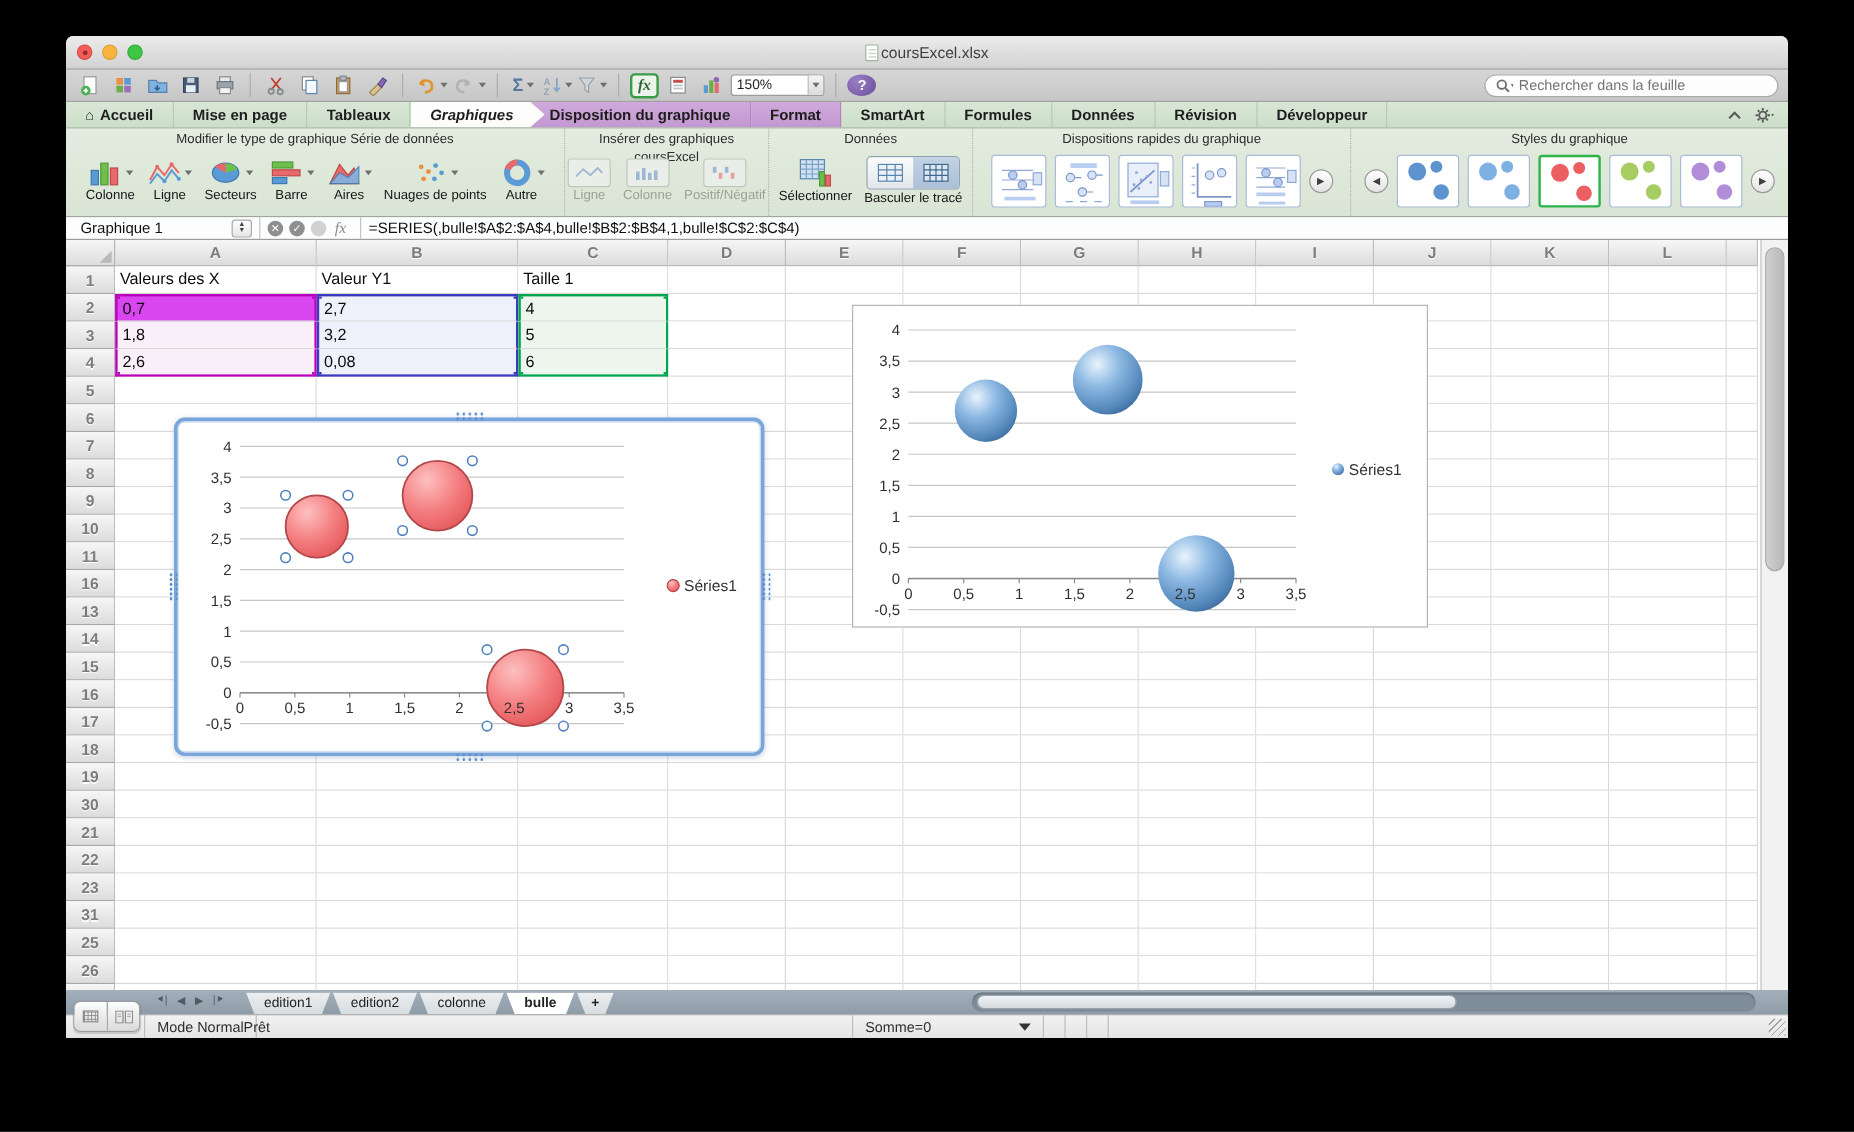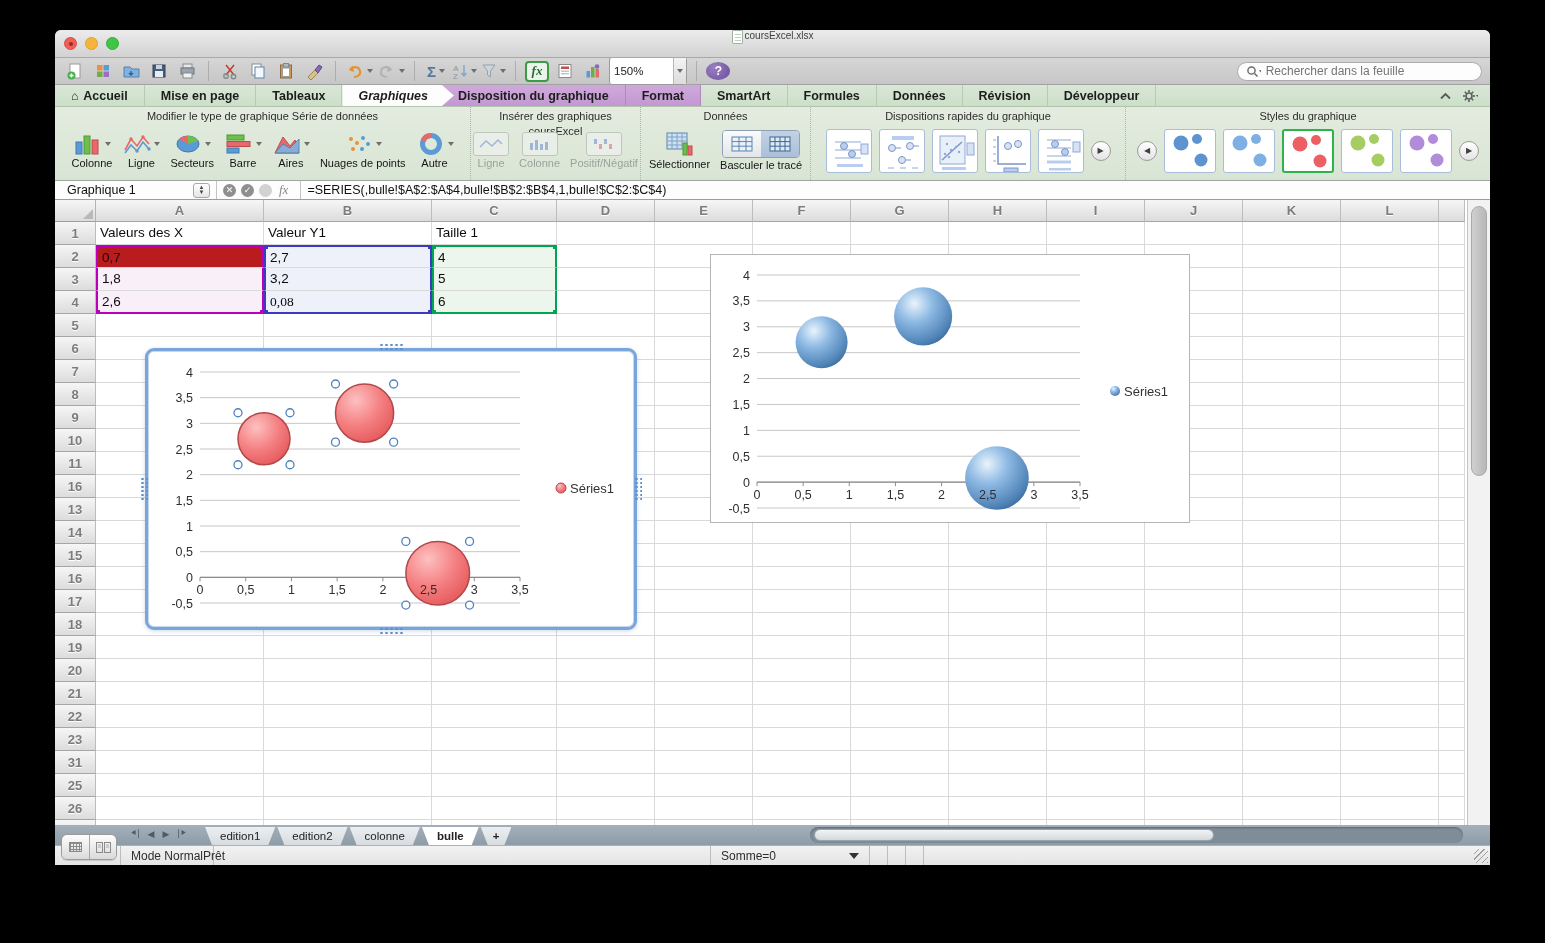--- a/index.html
+++ b/index.html
@@ -7,32 +7,32 @@
   .window { position:absolute; left:55px; top:30px; width:1435px; height:835px; background:#c9c9c9; border-radius:6px 6px 0 0; overflow:hidden; box-shadow:0 0 18px rgba(0,0,0,.6); }
 
   
   .titlebar { position:relative; height:28px; background:linear-gradient(#ececec,#d2d2d2); border-bottom:1px solid #a9a9a9; }
   .lights { position:absolute; left:9px; top:7px; display:flex; gap:8px; }
   .light { width:13px; height:13px; border-radius:50%; }
   .light-red { background:#f25e57; border:1px solid #d94c46; position:relative; }
   .light-red::after{ content:""; position:absolute; left:3.5px; top:3.5px; width:4px; height:4px; border-radius:50%; background:#8d2f2a; }
   .light-yellow { background:#f6b43c; border:1px solid #dfa032; }
   .light-green { background:#3ec644; border:1px solid #34ad3a; }
-  .titlewrap { height:100%; display:flex; justify-content:center; gap:2px; color:#3f3f3f; font-size:10px; }
+  .titlewrap { height:100%; display:flex; align-items:center; justify-content:center; gap:2px; color:#3f3f3f; font-size:13px; }
   .docicon { width:11px; height:14px; background:#fff; border:1px solid #9fb3a0; border-radius:1px; position:relative; }
   .docicon::after{ content:""; position:absolute; left:2px; top:3px; width:6px; height:1px; background:#bcd0bd; box-shadow:0 3px 0 #bcd0bd, 0 6px 0 #bcd0bd; }
 
   
   .toolbar { height:27px; background:linear-gradient(#d6d6d6,#c6c6c6); border-bottom:1px solid #a2a2a2; display:flex; align-items:center; padding:0 8px; gap:4px; }
   .tsep { width:1px; height:20px; background:#adadad; margin:0 5px; }
   .tbtn { height:22px; min-width:24px; display:flex; align-items:center; justify-content:center; gap:1px; border-radius:3px; }
   .tbtn svg { display:block; }
   .caret { width:0; height:0; border-left:3.5px solid transparent; border-right:3.5px solid transparent; border-top:4px solid #6e6e6e; margin-left:2px; }
   .fxbox { border:2px solid #3c9b46; background:#eaf4ea; border-radius:4px; padding:0 4px; height:21px; font-style:italic; font-weight:bold; color:#2e6b34; font-size:13px; font-family:"Liberation Serif", serif; display:flex; align-items:center;}
-  .zoombox { background:#fff; border:1px solid #9c9c9c; border-radius:3px; height:28px; display:flex; align-items:center; font-size:11.5px; color:#222;gap:26px; }
+  .zoombox { background:#fff; border:1px solid #9c9c9c; border-radius:3px; height:18px; display:flex; align-items:center; font-size:11.5px; color:#222;gap:26px; }
   .zoombox .zval { padding:0 4px; }
   .zoombox .zcaret { border-left:1px solid #b8b8b8; width:13px; height:100%; display:flex; align-items:center; justify-content:center; background:linear-gradient(#f4f4f4,#dcdcdc); }
   .helpbtn { width:18px; height:18px; border-radius:50%; background:radial-gradient(circle at 35% 30%, #9b7fc4, #6a4d9b); color:#fff; font-size:12px; font-weight:bold; display:flex; align-items:center; justify-content:center; }
   .searchwrap { margin-left:auto; display:flex; align-items:center; }
   .searchbox { width:245px; height:19px; background:#fdfdfd; border:1px solid #ababab; border-radius:10px; display:flex; align-items:center; padding:0 8px; gap:5px; }
   .searchbox input { border:none; outline:none; background:transparent; font-size:12px; color:#333; width:100%; font-family:"Liberation Sans",sans-serif;}
 
   
   .tabbar { height:22px; background:linear-gradient(#d9e7d6,#cbdfc8); display:flex; align-items:stretch; border-bottom:1px solid #b3c4ae; position:relative; }
   .rtab { display:flex; align-items:center; padding:0 16px; font-size:12.5px; font-weight:bold; color:#1d1d1d; border-right:1px solid #b7cab2; }
@@ -626,21 +626,21 @@
         <div class="cell" id="cell-E1"></div>
         <div class="cell" id="cell-F1"></div>
         <div class="cell" id="cell-G1"></div>
         <div class="cell" id="cell-H1"></div>
         <div class="cell" id="cell-I1"></div>
         <div class="cell" id="cell-J1"></div>
         <div class="cell" id="cell-K1"></div>
         <div class="cell" id="cell-L1"></div>
         <div class="cell"></div>
         <div class="rowhead">2</div>
-        <div class="cell" id="cell-A2" style="background: #b91c1c; border-left: 2px solid rgb(187, 0, 187); border-right: 2px solid rgb(187, 0, 187); border-top: 2px solid rgb(187, 0, 187);">0,7<div class="shandle" style="background: rgb(187, 0, 187); top: -3px; left: -3px;"></div><div class="shandle" style="background: rgb(187, 0, 187); top: -3px; right: -3px;"></div></div>
+        <div class="cell" id="cell-A2" style="background: #d946ef; border-left: 2px solid rgb(187, 0, 187); border-right: 2px solid rgb(187, 0, 187); border-top: 2px solid rgb(187, 0, 187);">0,7<div class="shandle" style="background: rgb(187, 0, 187); top: -3px; left: -3px;"></div><div class="shandle" style="background: rgb(187, 0, 187); top: -3px; right: -3px;"></div></div>
         <div class="cell" id="cell-B2" style="background: rgb(238, 240, 250); border-left: 2px solid rgb(59, 59, 191); border-right: 2px solid rgb(59, 59, 191); border-top: 2px solid rgb(59, 59, 191);">2,7<div class="shandle" style="background: rgb(59, 59, 191); top: -3px; left: -3px;"></div><div class="shandle" style="background: rgb(59, 59, 191); top: -3px; right: -3px;"></div></div>
         <div class="cell" id="cell-C2" style="background: rgb(236, 246, 236); border-left: 2px solid rgb(0, 165, 80); border-right: 2px solid rgb(0, 165, 80); border-top: 2px solid rgb(0, 165, 80);">4<div class="shandle" style="background: rgb(0, 165, 80); top: -3px; left: -3px;"></div><div class="shandle" style="background: rgb(0, 165, 80); top: -3px; right: -3px;"></div></div>
         <div class="cell" id="cell-D2"></div>
         <div class="cell" id="cell-E2"></div>
         <div class="cell" id="cell-F2"></div>
         <div class="cell" id="cell-G2"></div>
         <div class="cell" id="cell-H2"></div>
         <div class="cell" id="cell-I2"></div>
         <div class="cell" id="cell-J2"></div>
         <div class="cell" id="cell-K2"></div>
@@ -655,21 +655,21 @@
         <div class="cell" id="cell-F3"></div>
         <div class="cell" id="cell-G3"></div>
         <div class="cell" id="cell-H3"></div>
         <div class="cell" id="cell-I3"></div>
         <div class="cell" id="cell-J3"></div>
         <div class="cell" id="cell-K3"></div>
         <div class="cell" id="cell-L3"></div>
         <div class="cell"></div>
         <div class="rowhead">4</div>
         <div class="cell" id="cell-A4" style="background: rgb(249, 239, 249); border-left: 2px solid rgb(187, 0, 187); border-right: 2px solid rgb(187, 0, 187); border-bottom: 2px solid rgb(187, 0, 187);">2,6<div class="shandle" style="background: rgb(187, 0, 187); bottom: -3px; left: -3px;"></div><div class="shandle" style="background: rgb(187, 0, 187); bottom: -3px; right: -3px;"></div></div>
-        <div class="cell" id="cell-B4" style="background: rgb(238, 240, 250); border-left: 2px solid rgb(59, 59, 191); border-right: 2px solid rgb(59, 59, 191); border-bottom: 2px solid rgb(59, 59, 191); font-family: Liberation Serif, serif;">0,08<div class="shandle" style="background: rgb(59, 59, 191); bottom: -3px; left: -3px;"></div><div class="shandle" style="background: rgb(59, 59, 191); bottom: -3px; right: -3px;"></div></div>
+        <div class="cell" id="cell-B4" style="background: rgb(238, 240, 250); border-left: 2px solid rgb(59, 59, 191); border-right: 2px solid rgb(59, 59, 191); border-bottom: 2px solid rgb(59, 59, 191);">0,08<div class="shandle" style="background: rgb(59, 59, 191); bottom: -3px; left: -3px;"></div><div class="shandle" style="background: rgb(59, 59, 191); bottom: -3px; right: -3px;"></div></div>
         <div class="cell" id="cell-C4" style="background: rgb(236, 246, 236); border-left: 2px solid rgb(0, 165, 80); border-right: 2px solid rgb(0, 165, 80); border-bottom: 2px solid rgb(0, 165, 80);">6<div class="shandle" style="background: rgb(0, 165, 80); bottom: -3px; left: -3px;"></div><div class="shandle" style="background: rgb(0, 165, 80); bottom: -3px; right: -3px;"></div></div>
         <div class="cell" id="cell-D4"></div>
         <div class="cell" id="cell-E4"></div>
         <div class="cell" id="cell-F4"></div>
         <div class="cell" id="cell-G4"></div>
         <div class="cell" id="cell-H4"></div>
         <div class="cell" id="cell-I4"></div>
         <div class="cell" id="cell-J4"></div>
         <div class="cell" id="cell-K4"></div>
         <div class="cell" id="cell-L4"></div>
@@ -877,21 +877,21 @@
         <div class="cell" id="cell-D19"></div>
         <div class="cell" id="cell-E19"></div>
         <div class="cell" id="cell-F19"></div>
         <div class="cell" id="cell-G19"></div>
         <div class="cell" id="cell-H19"></div>
         <div class="cell" id="cell-I19"></div>
         <div class="cell" id="cell-J19"></div>
         <div class="cell" id="cell-K19"></div>
         <div class="cell" id="cell-L19"></div>
         <div class="cell"></div>
-        <div class="rowhead">20</div>
+        <div class="rowhead">30</div>
         <div class="cell" id="cell-A20"></div>
         <div class="cell" id="cell-B20"></div>
         <div class="cell" id="cell-C20"></div>
         <div class="cell" id="cell-D20"></div>
         <div class="cell" id="cell-E20"></div>
         <div class="cell" id="cell-F20"></div>
         <div class="cell" id="cell-G20"></div>
         <div class="cell" id="cell-H20"></div>
         <div class="cell" id="cell-I20"></div>
         <div class="cell" id="cell-J20"></div>

